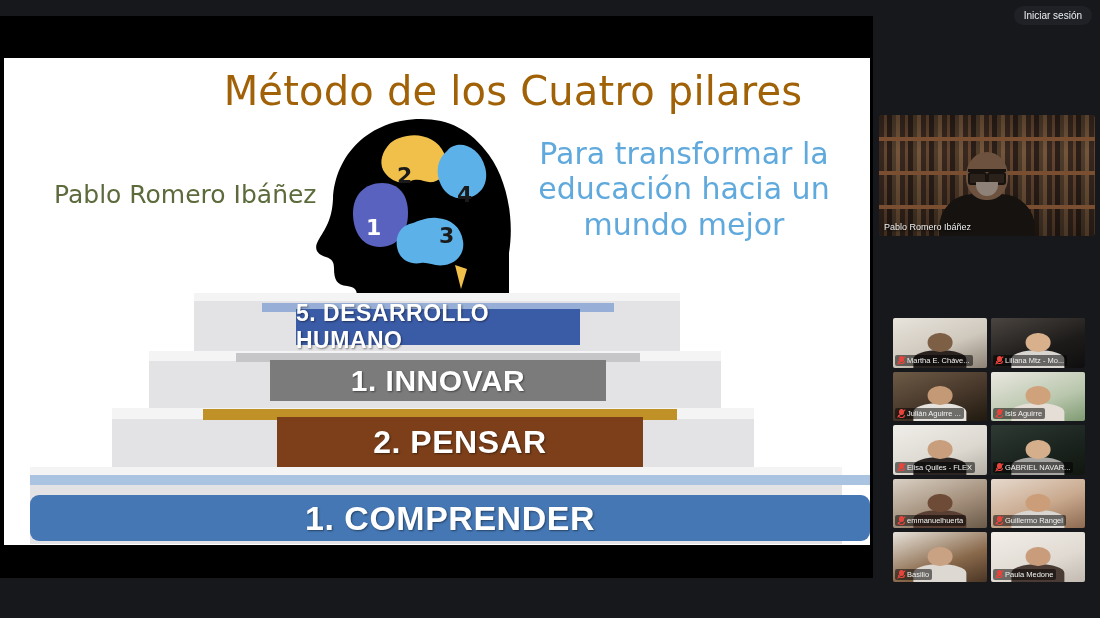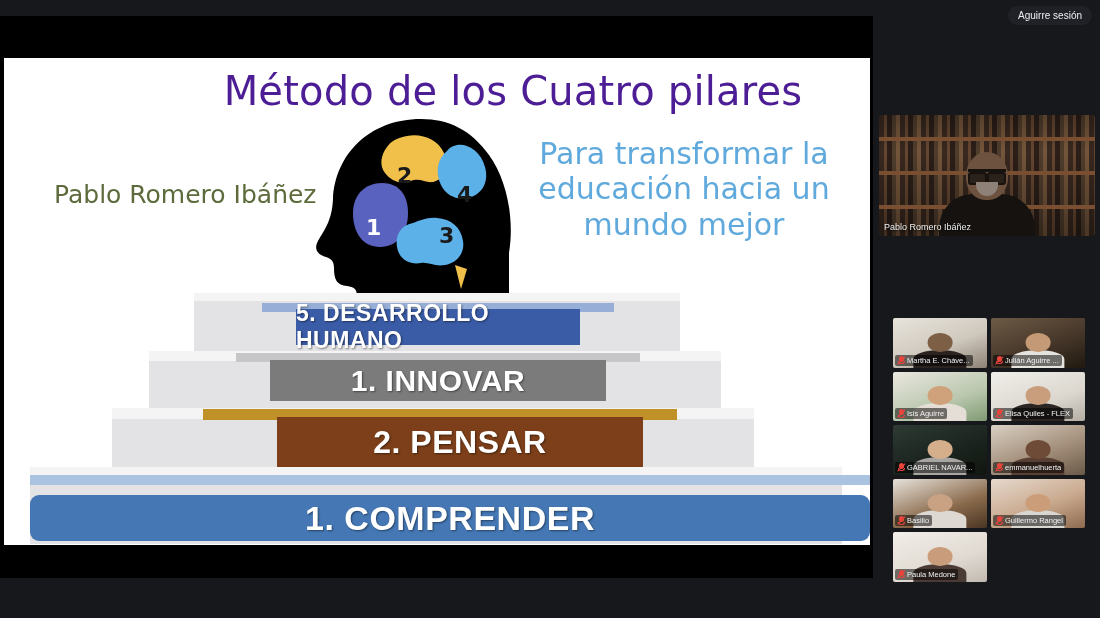--- a/index.html
+++ b/index.html
@@ -22,21 +22,21 @@
     position: absolute; left: 4px; top: 42px;
     width: 866px; height: 487px;
     background: #ffffff;
     overflow: hidden;
   }
 
   .slide-title {
     position: absolute; left: 0; top: 10px; width: 1018px;
     text-align: center;
     font-size: 40px; font-weight: 400;
-    color: #4c1d95;
+    color: #a16207;
     letter-spacing: .2px;
     font-family: "DejaVu Sans", sans-serif;
   }
   .author {
     position: absolute; left: 50px; top: 122px;
     font-size: 25px; color: #5d6b3c; font-weight: 400;
     font-family: "DejaVu Sans", sans-serif;
   }
   .tagline {
     position: absolute; left: 520px; top: 78px; width: 320px;
@@ -210,21 +210,21 @@
     color: #f2f2f2; font-size: 7.5px; line-height: 11px;
     font-family: "Liberation Sans", sans-serif;
     white-space: nowrap; overflow: hidden; text-overflow: clip;
   }
 </style>
 </head>
 <body>
 
 <div class="app">
 
-  <button class="signin-btn">Aguirre sesión</button>
+  <button class="signin-btn">Iniciar sesión</button>
 
   <div class="share-stage">
     <div class="slide">
 
       <div class="slide-title">Método de los Cuatro pilares</div>
       <div class="author">Pablo Romero Ibáñez</div>
       <div class="tagline">Para transformar la educación hacia un mundo mejor</div>
 
       <div class="head-wrap">
         <svg viewBox="0 0 215 265" xmlns="http://www.w3.org/2000/svg">
@@ -299,20 +299,35 @@
       <div class="p-label">
         <span class="mic-off">
             <i class="cap"></i>
             <i class="base"></i>
             <i class="slash"></i>
           </span>
         <span class="p-name">Martha E. Cháve...</span>
       </div>
     </div>
 
+    <div class="p-tile">
+      <div class="p-bg" style="background:linear-gradient(160deg,#4b4540,#1d1b1a 60%,#0f0e0e)"></div>
+      <div class="p-person">
+          <div class="p-torso" style="background:#d8d4cf"></div>
+          <div class="p-head" style="background:#d8b08c"></div>
+        </div>
+      <div class="p-label">
+        <span class="mic-off">
+            <i class="cap"></i>
+            <i class="base"></i>
+            <i class="slash"></i>
+          </span>
+        <span class="p-name">Liliana Mtz - Mo...</span>
+      </div>
+    </div>
 
     <div class="p-tile">
       <div class="p-bg" style="background:linear-gradient(160deg,#6d5b46,#47372a 55%,#20190f)"></div>
       <div class="p-person">
           <div class="p-torso" style="background:#e6e3de"></div>
           <div class="p-head" style="background:#c49a76"></div>
         </div>
       <div class="p-label">
         <span class="mic-off">
             <i class="cap"></i>
@@ -381,52 +396,52 @@
         <span class="mic-off">
             <i class="cap"></i>
             <i class="base"></i>
             <i class="slash"></i>
           </span>
         <span class="p-name">emmanuelhuerta</span>
       </div>
     </div>
 
     <div class="p-tile">
+      <div class="p-bg" style="background:linear-gradient(160deg,#e6d9cd,#c9a98e 55%,#8d6a50)"></div>
+      <div class="p-person">
+          <div class="p-torso" style="background:#d9d5d0"></div>
+          <div class="p-head" style="background:#cb9d78"></div>
+        </div>
+      <div class="p-label">
+        <span class="mic-off">
+            <i class="cap"></i>
+            <i class="base"></i>
+            <i class="slash"></i>
+          </span>
+        <span class="p-name">Guillermo Rangel</span>
+      </div>
+    </div>
+
+    <div class="p-tile">
       <div class="p-bg" style="background:linear-gradient(160deg,#e7e2da,#8a6a4c 60%,#4a3524)"></div>
       <div class="p-person">
           <div class="p-torso" style="background:#ddd8d1"></div>
           <div class="p-head" style="background:#c9a183"></div>
         </div>
       <div class="p-label">
         <span class="mic-off">
             <i class="cap"></i>
             <i class="base"></i>
             <i class="slash"></i>
           </span>
         <span class="p-name">Basilio</span>
       </div>
     </div>
 
     <div class="p-tile">
-      <div class="p-bg" style="background:linear-gradient(160deg,#e6d9cd,#c9a98e 55%,#8d6a50)"></div>
-      <div class="p-person">
-          <div class="p-torso" style="background:#d9d5d0"></div>
-          <div class="p-head" style="background:#cb9d78"></div>
-        </div>
-      <div class="p-label">
-        <span class="mic-off">
-            <i class="cap"></i>
-            <i class="base"></i>
-            <i class="slash"></i>
-          </span>
-        <span class="p-name">Guillermo Rangel</span>
-      </div>
-    </div>
-
-    <div class="p-tile">
       <div class="p-bg" style="background:linear-gradient(160deg,#f2eee8,#e0dad2 60%,#c2bab1)"></div>
       <div class="p-person">
           <div class="p-torso" style="background:#4a3b34"></div>
           <div class="p-head" style="background:#c99d7c"></div>
         </div>
       <div class="p-label">
         <span class="mic-off">
             <i class="cap"></i>
             <i class="base"></i>
             <i class="slash"></i>

